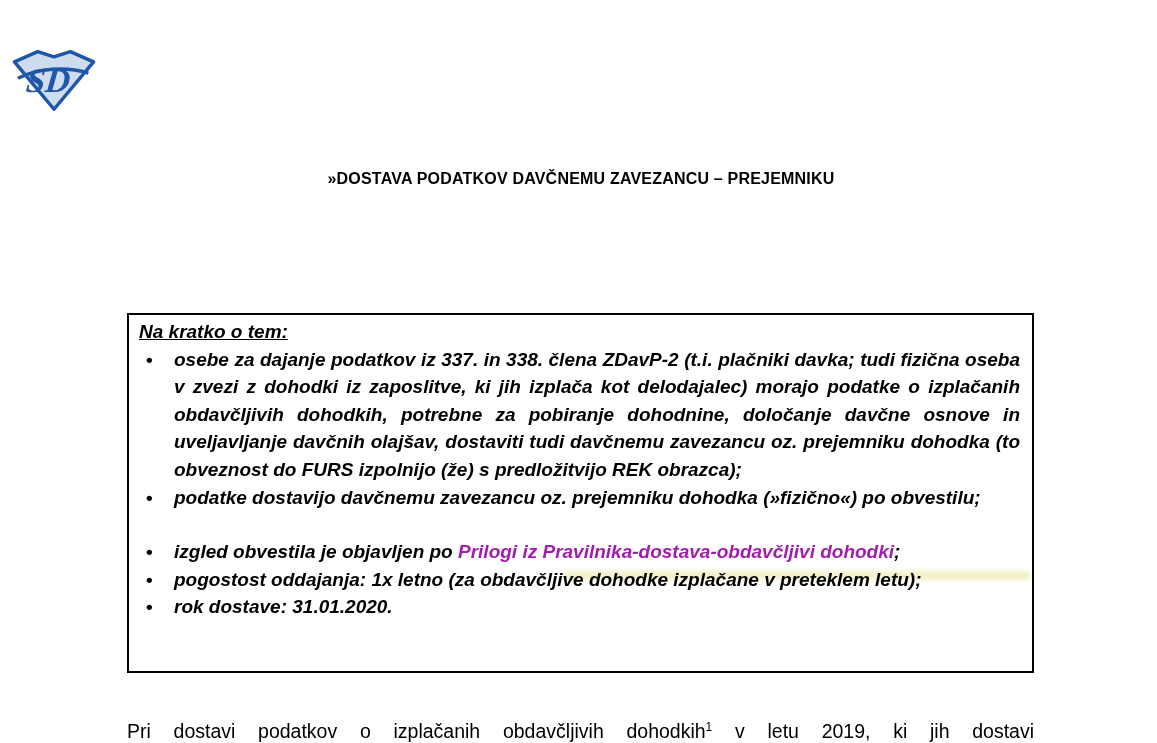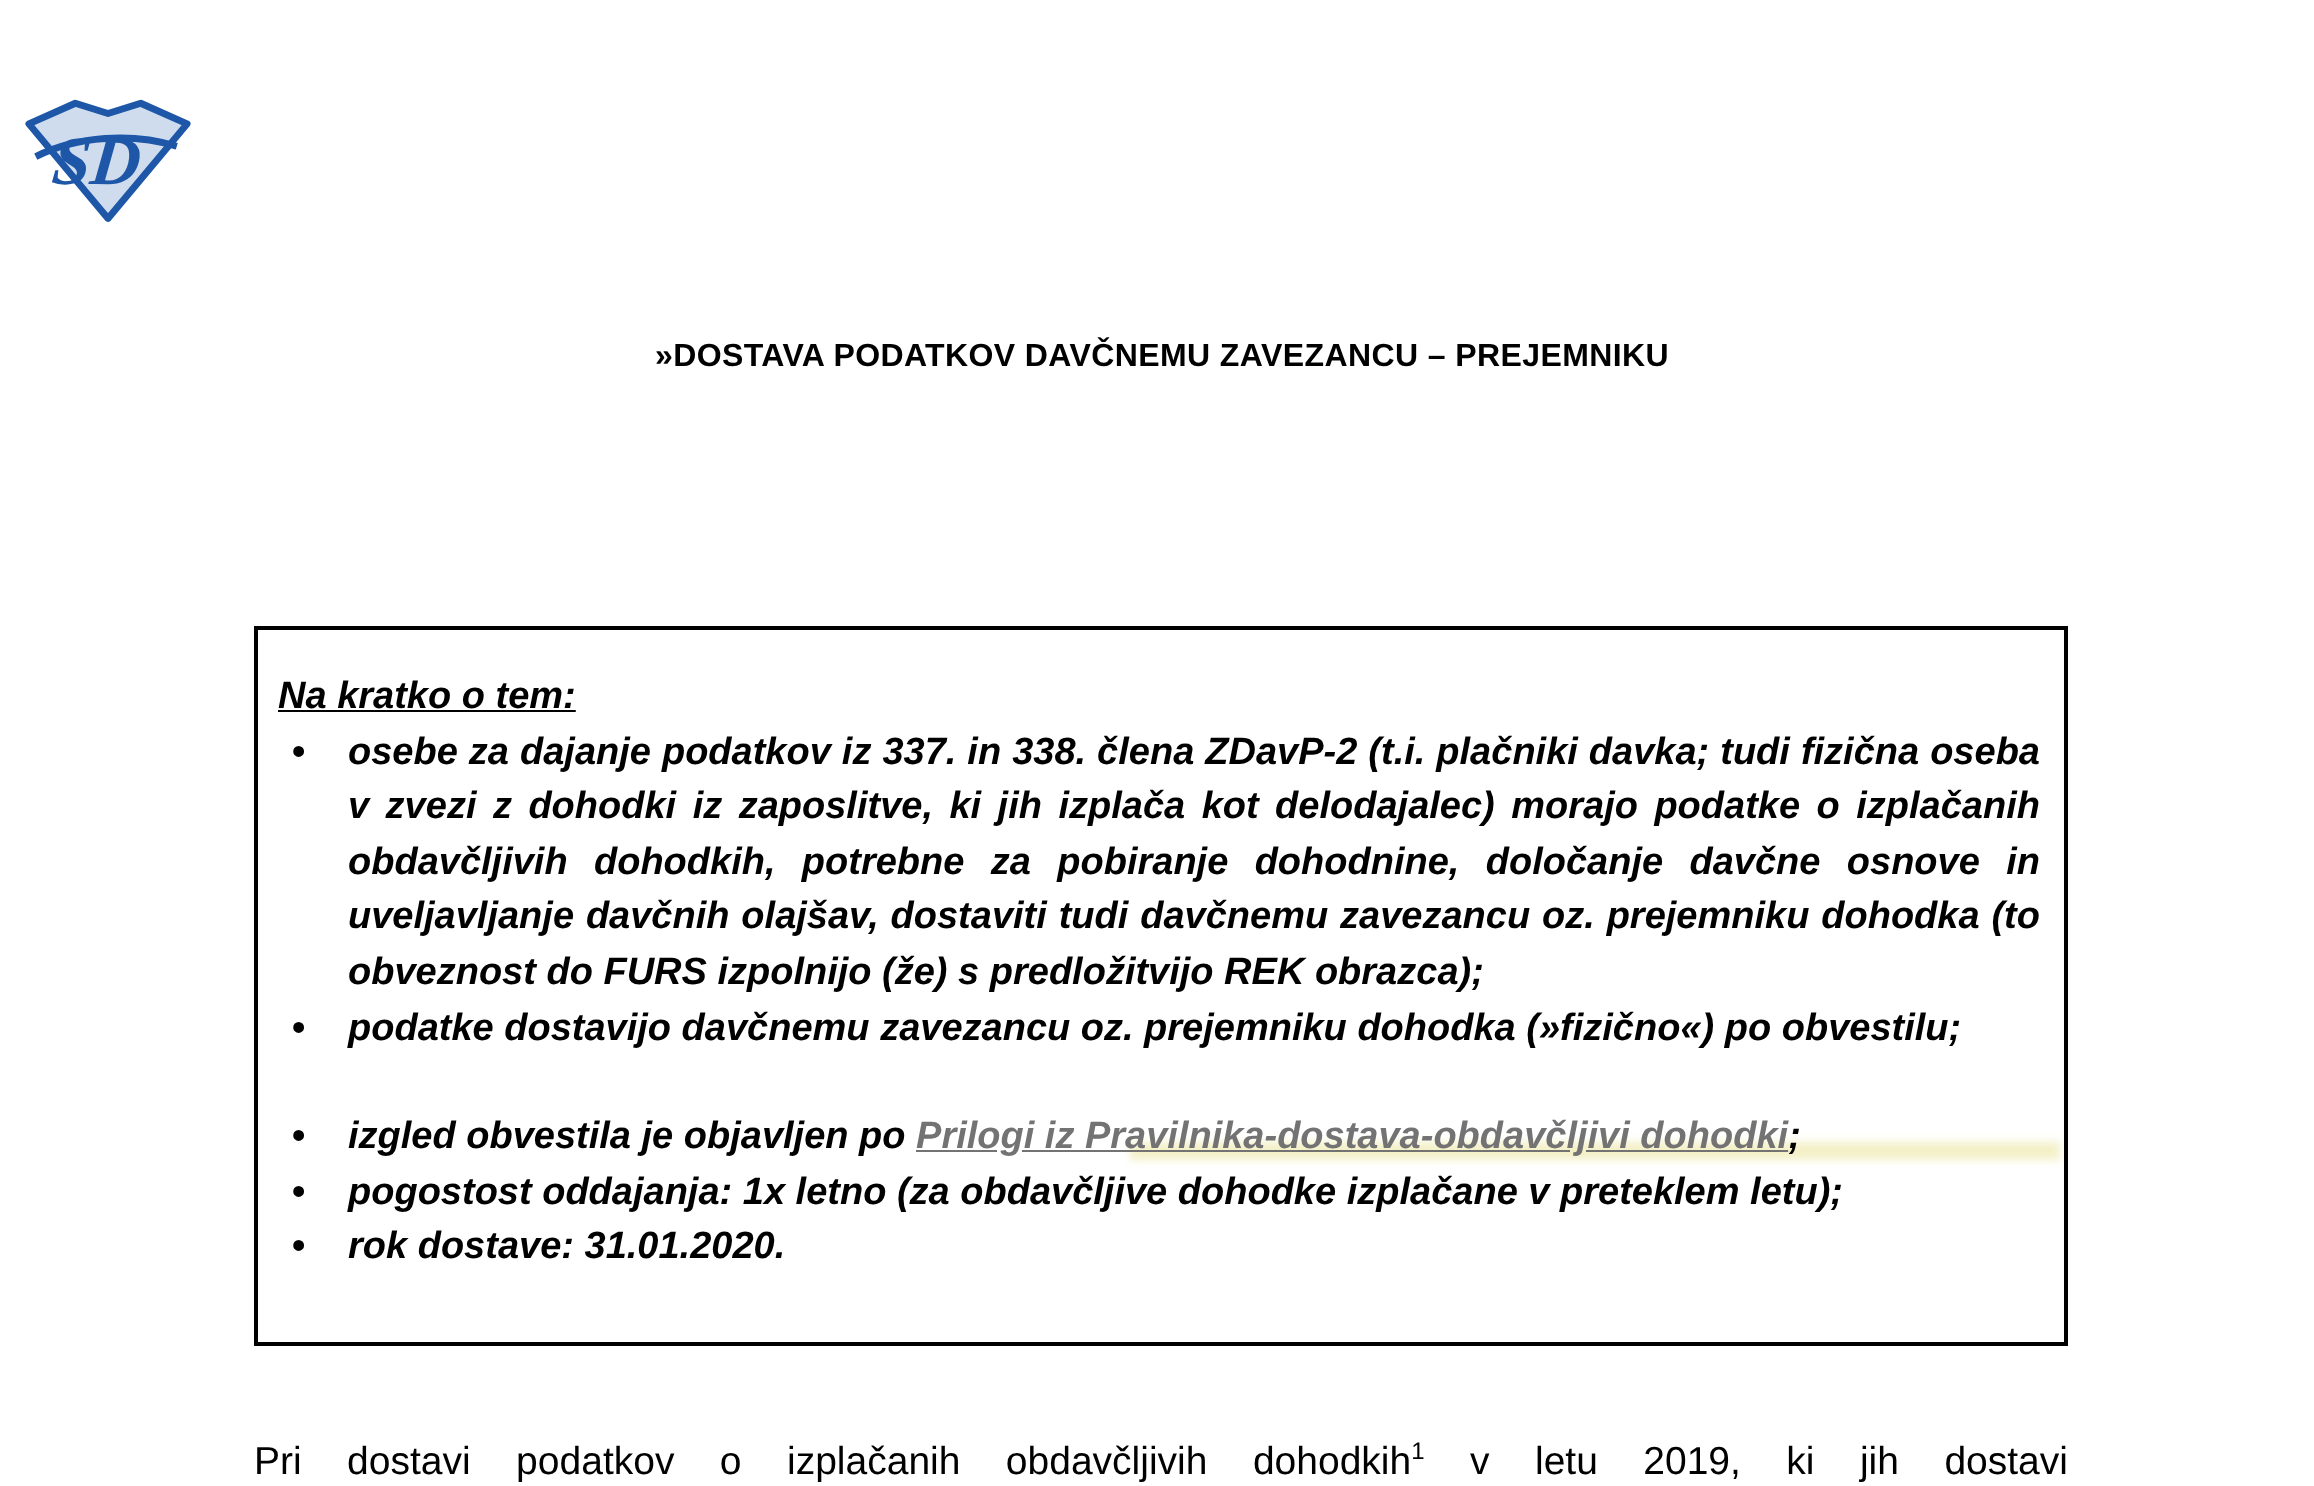--- a/index.html
+++ b/index.html
@@ -37,21 +37,21 @@
 
   
   .summary-box {
     position: absolute;
     left: 127px;
     top: 313px;
     width: 907px;
     height: 360px;
     box-sizing: border-box;
     border: 2px solid #000000;
-    padding: 20px 12px 0 10px;
+    padding: 3px 12px 0 10px;
     font-style: italic;
     font-weight: bold;
     font-size: 19px;
     line-height: 27.6px;
   }
   .box-heading {
     text-decoration: underline;
   }
   .bullet-row {
     display: flex;
@@ -61,22 +61,21 @@
     padding-left: 7px;
     font-style: normal;
   }
   .bullet-row .btext {
     flex: 1;
     text-align: justify;
   }
   .bullet-gap { margin-top: 27px; }
 
   .doc-link {
-    color: #737373;
-    text-decoration: underline;
+    color: #a21caf;
     cursor: pointer;
   }
   .highlight-artifact {
     position: absolute;
     left: 565px;
     top: 571px;
     width: 465px;
     height: 9px;
     background: rgba(214, 205, 70, 0.30);
     filter: blur(2px);

